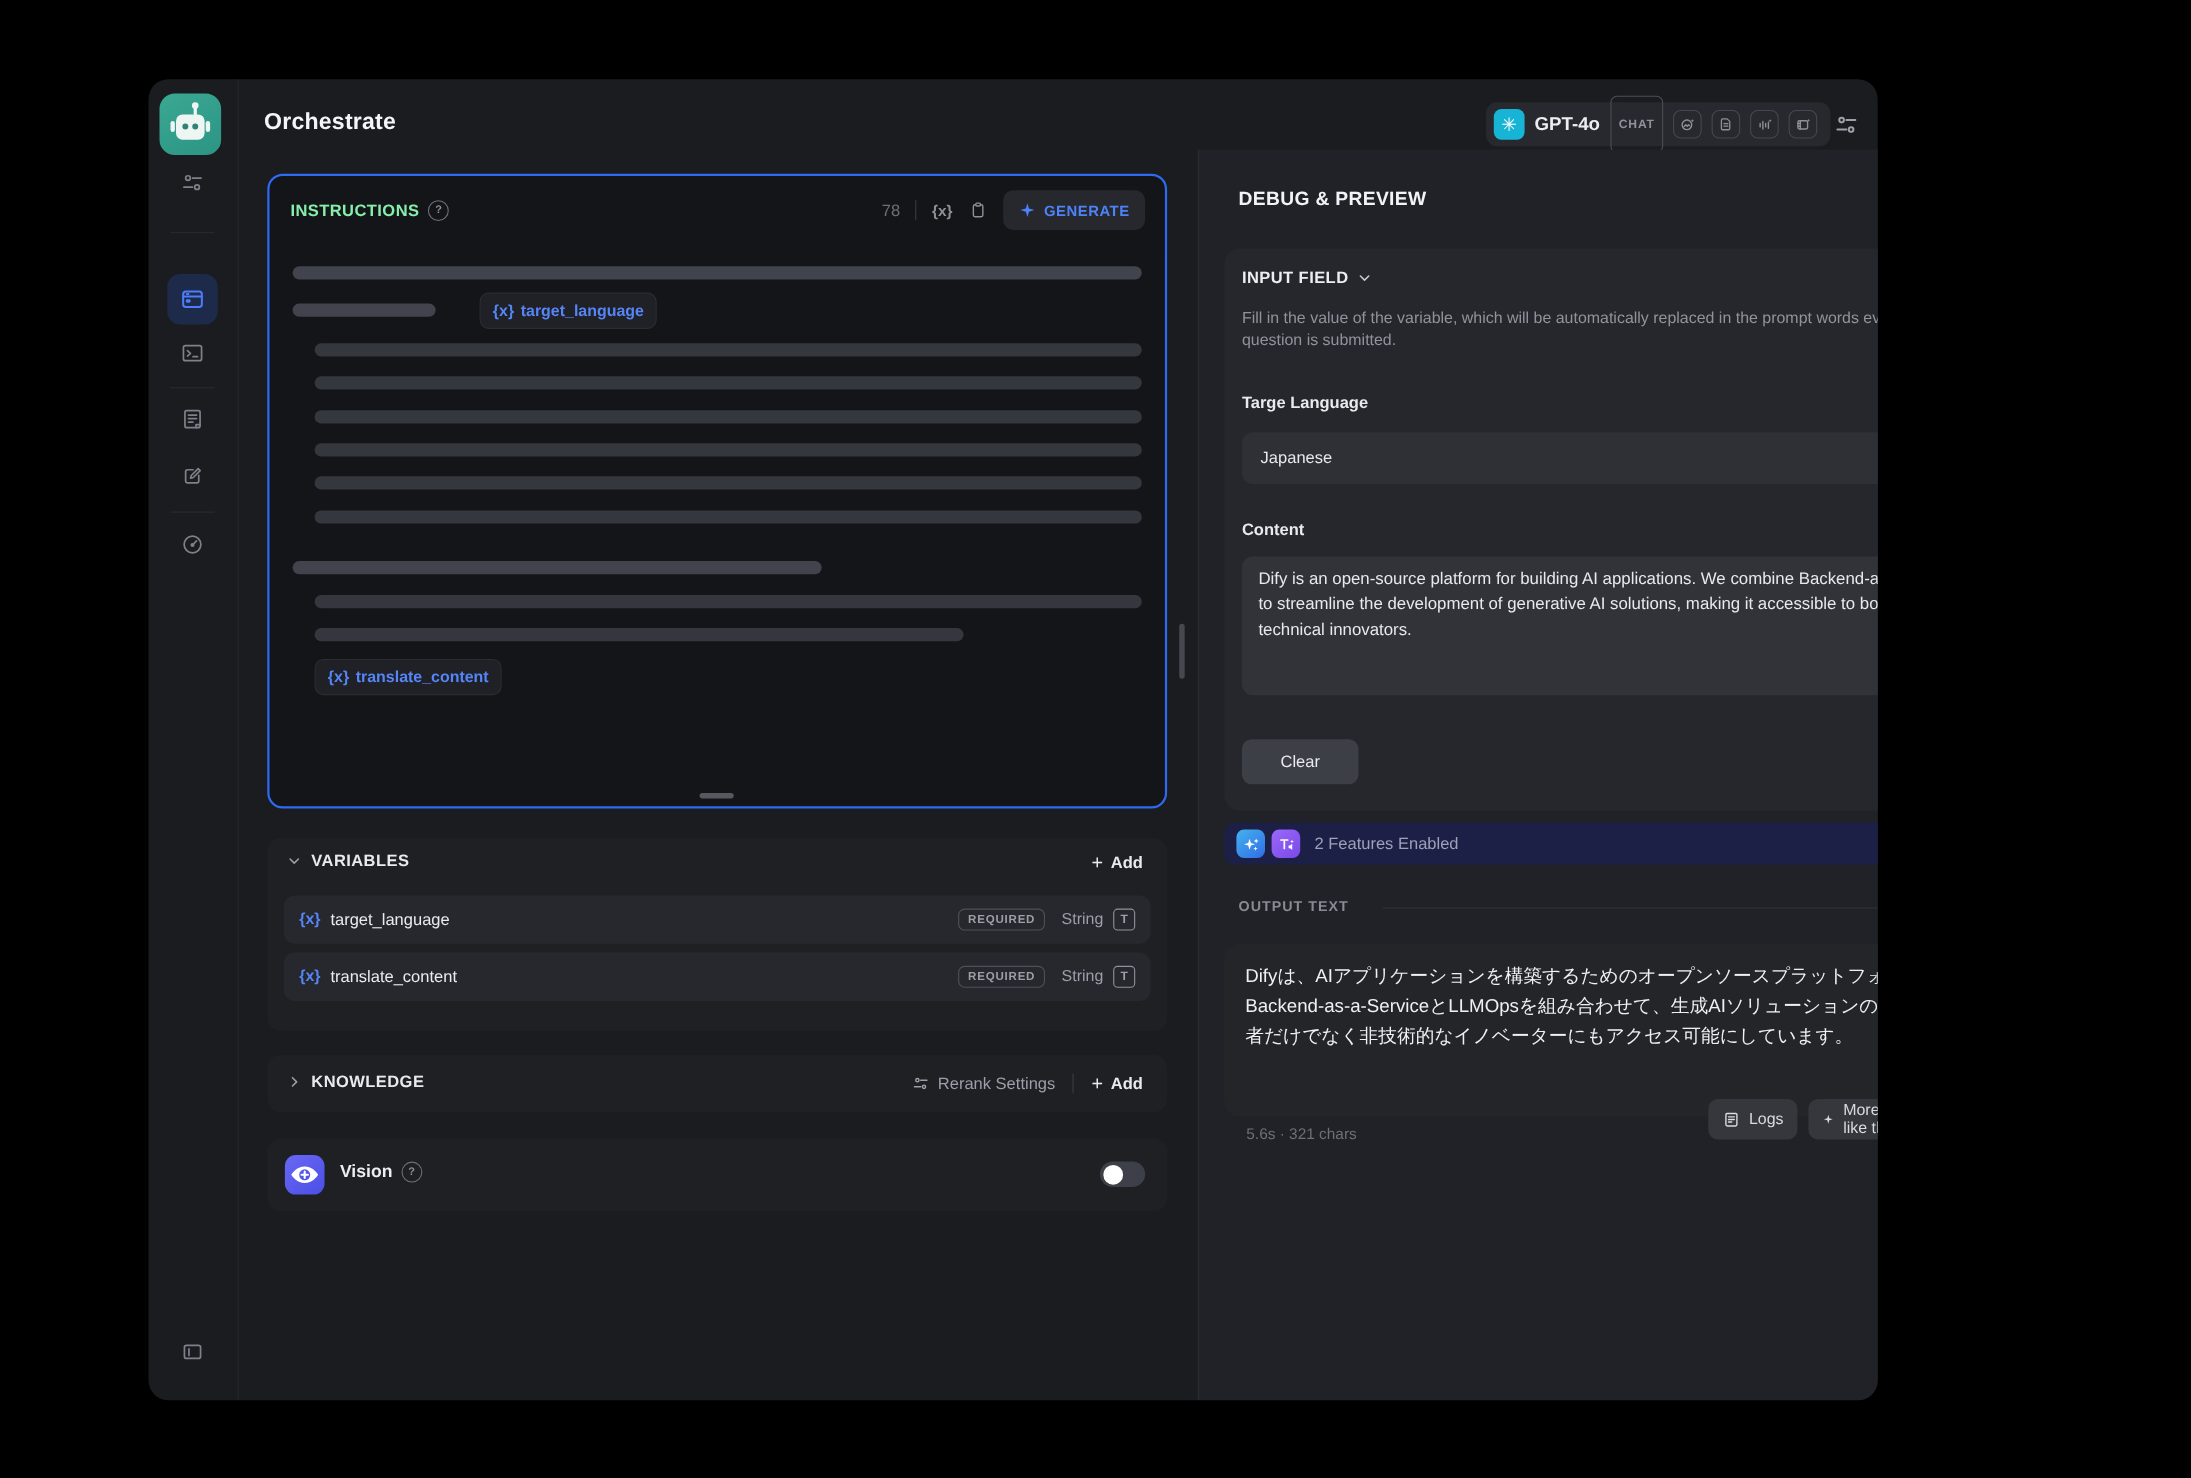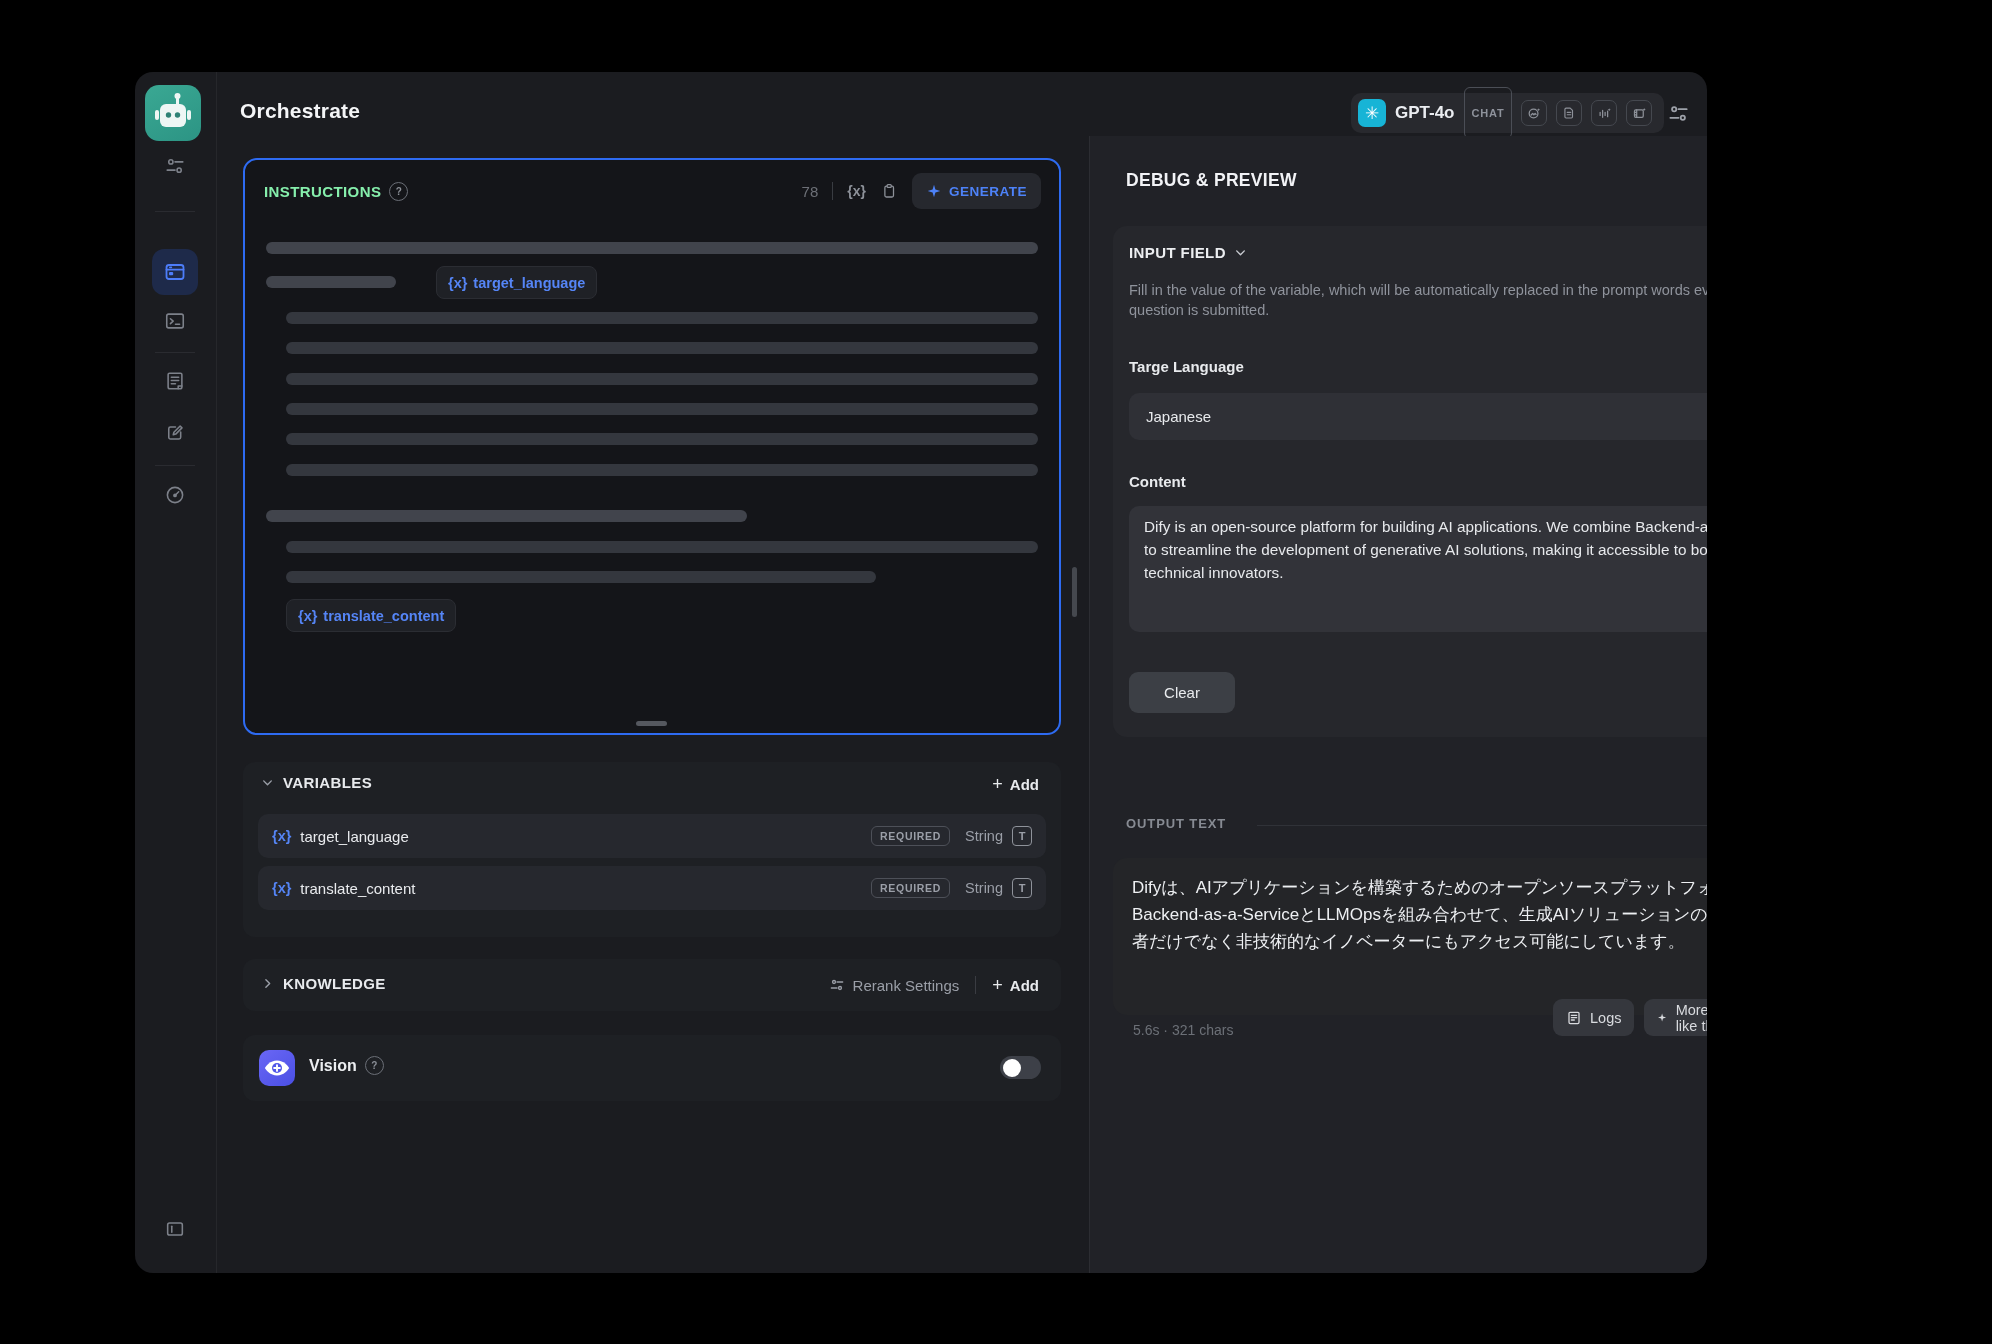--- a/index.html
+++ b/index.html
@@ -407,20 +407,41 @@
       <span>Clear</span>
     </div>
     <div class="run-btn">
       <svg width="14" height="14" viewBox="0 0 24 24">
         <path d="M7.5 5v14l12-7z" fill="#fff"></path>
       </svg>
       <span>Run</span>
     </div>
   </div>
 
+  <div class="feat-bar">
+    <span class="feat-ic" style="background:linear-gradient(140deg,#45b2ee,#2f6de6)">
+      <svg width="17" height="17" viewBox="0 0 22 22" fill="#fff">
+        <path d="M9 4.5l1.6 4.9L15.5 11l-4.9 1.6L9 17.5l-1.6-4.9L2.5 11l4.9-1.6z"></path>
+        <path d="M16.8 4.2l.8 2.2 2.2.8-2.2.8-.8 2.2-.8-2.2-2.2-.8 2.2-.8z"></path>
+        <path d="M16 13.5l.7 1.9 1.9.7-1.9.7-.7 1.9-.7-1.9-1.9-.7 1.9-.7z"></path>
+      </svg>
+    </span>
+    <span class="feat-ic" style="background:linear-gradient(140deg,#9a68fa,#7a49e8);margin-left:6px">
+      <svg width="17" height="17" viewBox="0 0 22 22">
+        <path d="M4.5 6h8M8.5 6v10" stroke="#fff" stroke-width="2" stroke-linecap="round"></path>
+        <path d="M13.5 12.5v3.2h1.8l2.5 2v-7.2l-2.5 2z" fill="#fff"></path>
+        <path d="M17.5 5.5l.6 1.6 1.6.6-1.6.6-.6 1.6-.6-1.6-1.6-.6 1.6-.6z" fill="#fff"></path>
+      </svg>
+    </span>
+    <span style="margin-left:13px;font-size:15px;color:#9da2b8">2 Features Enabled</span>
+    <span style="margin-left:auto;display:flex;align-items:center;gap:9px;color:#eceef2;font-size:15px;font-weight:600">
+      <span>Manage</span>
+      <span style="font-size:17px">→</span>
+    </span>
+  </div>
 
   <div class="out-label">OUTPUT TEXT</div>
   <div class="out-rule"></div>
 
   <div class="out-card">
     <div class="out-text">Difyは、AIアプリケーションを構築するためのオープンソースプラットフォームです。私たちは、Backend-as-a-ServiceとLLMOpsを組み合わせて、生成AIソリューションの開発を合理化し、開発者だけでなく非技術的なイノベーターにもアクセス可能にしています。</div>
   </div>
 
   <div class="stats">5.6s · 321 chars</div>
 

